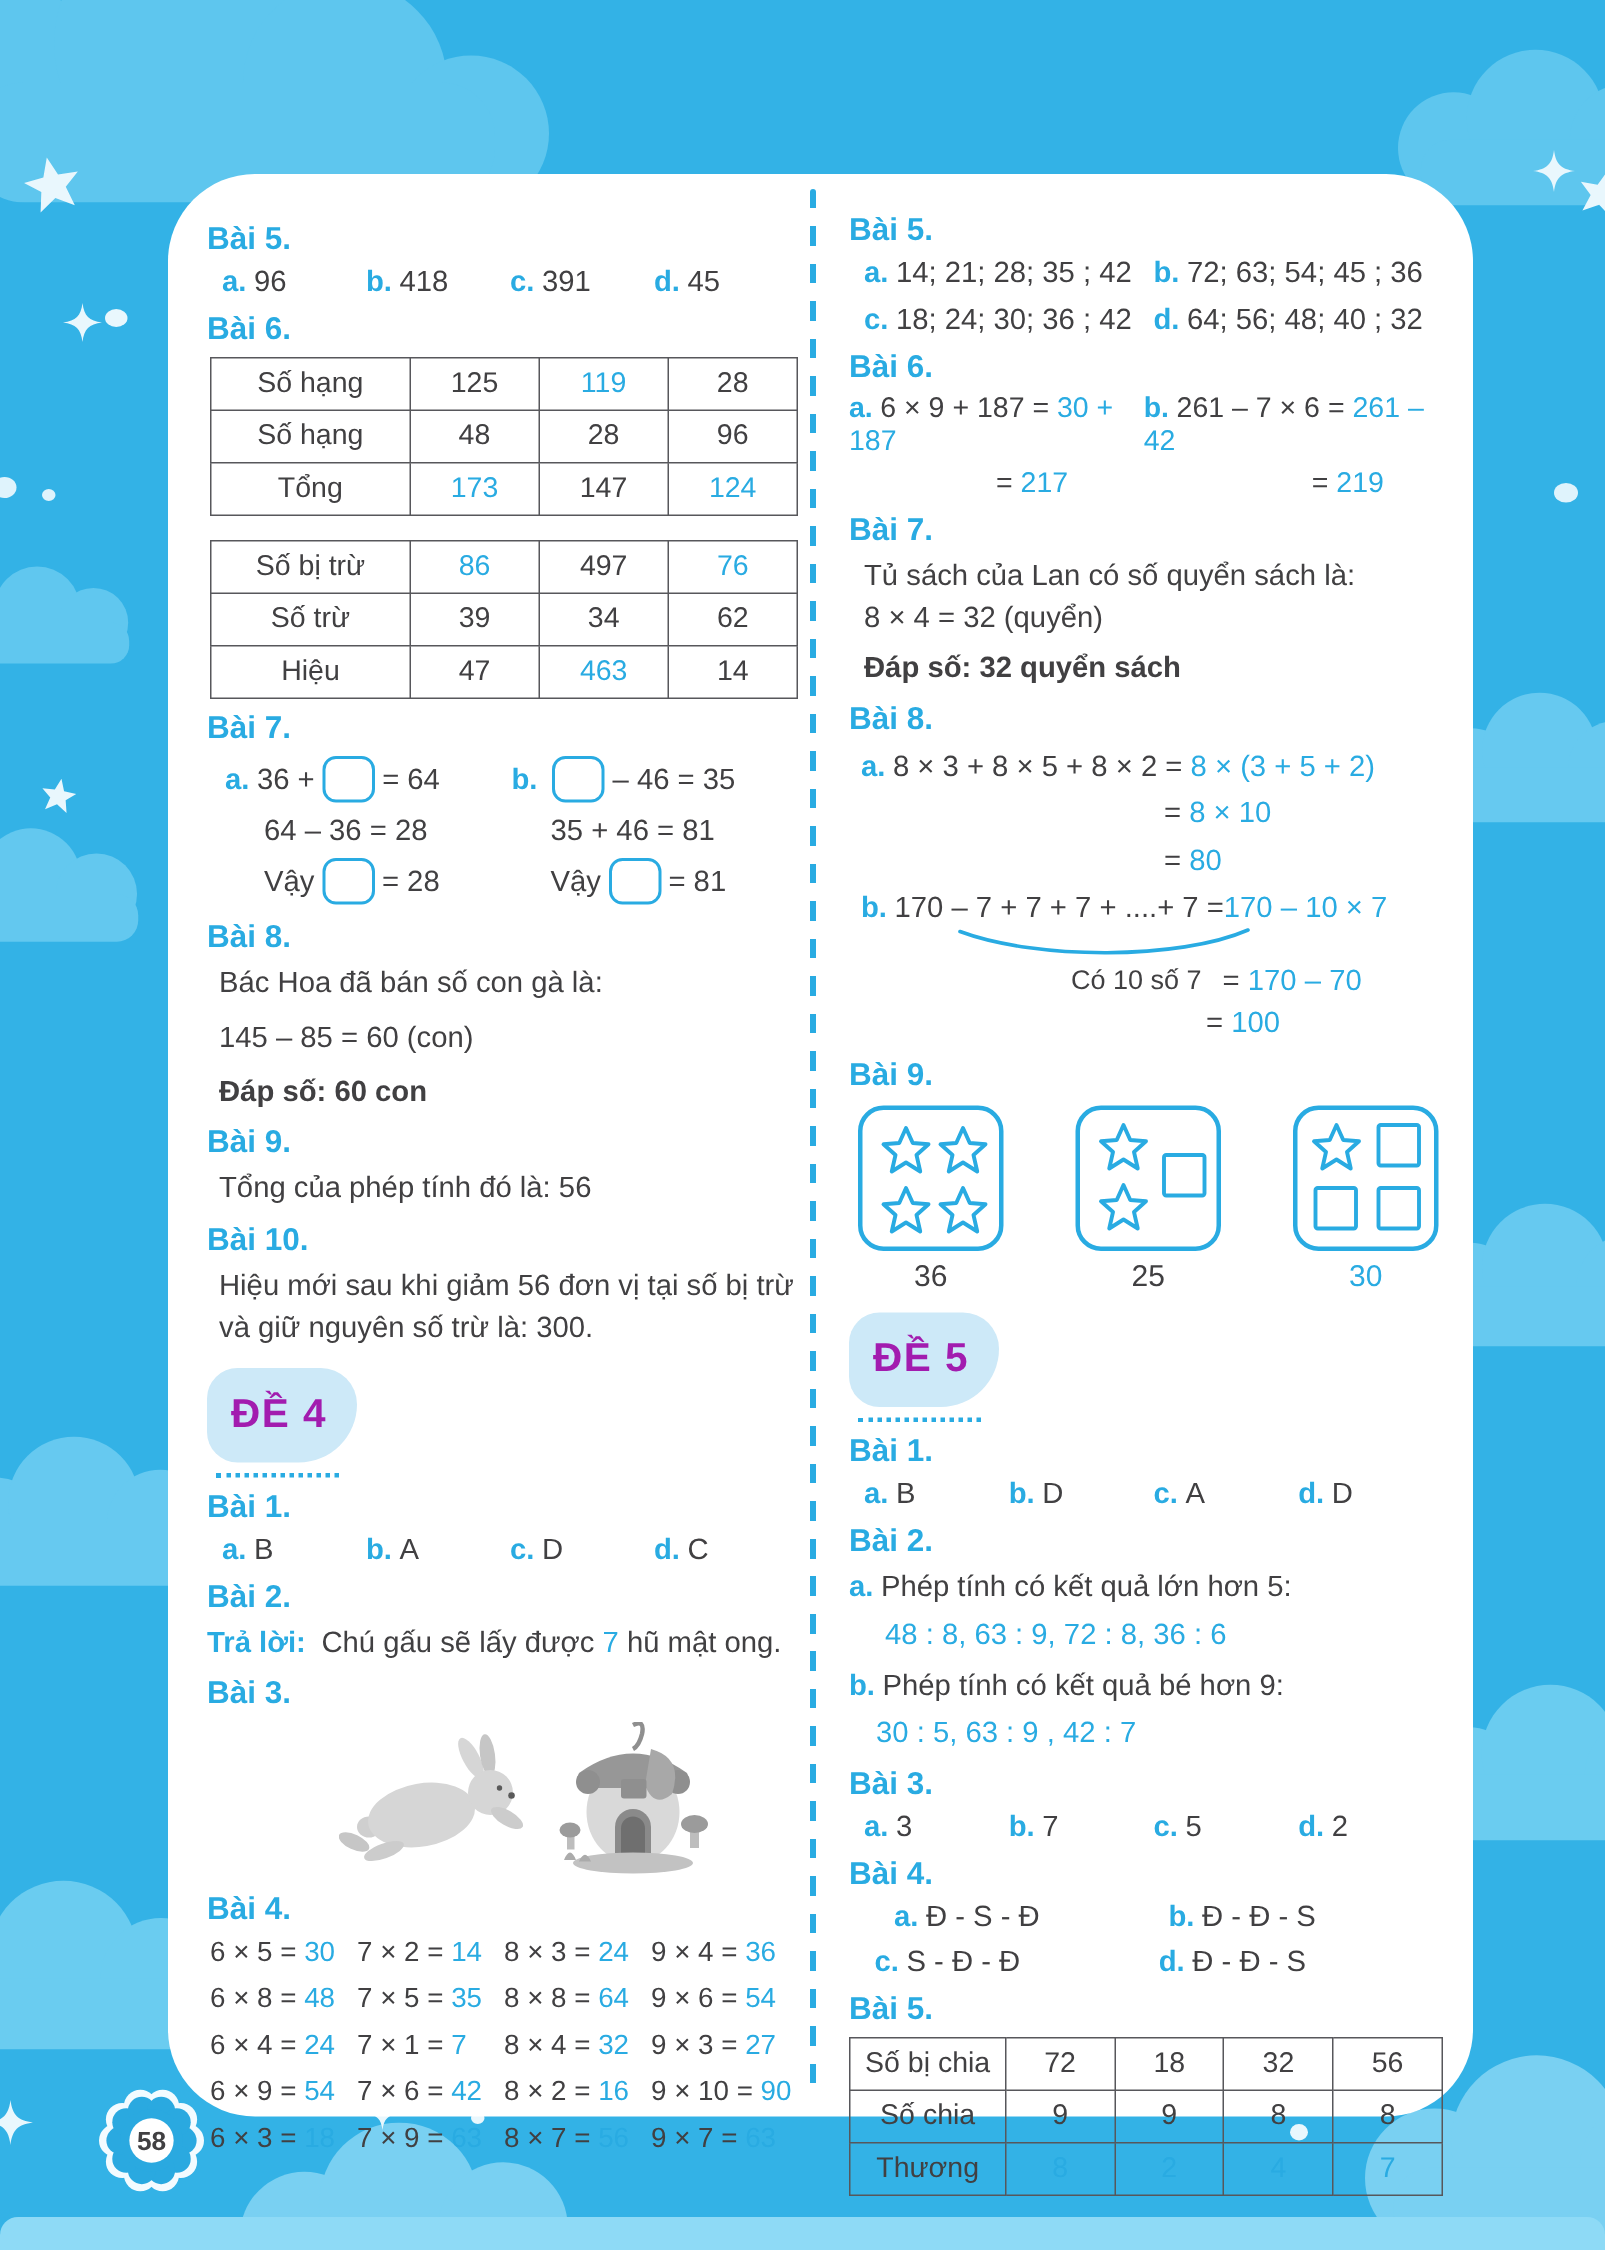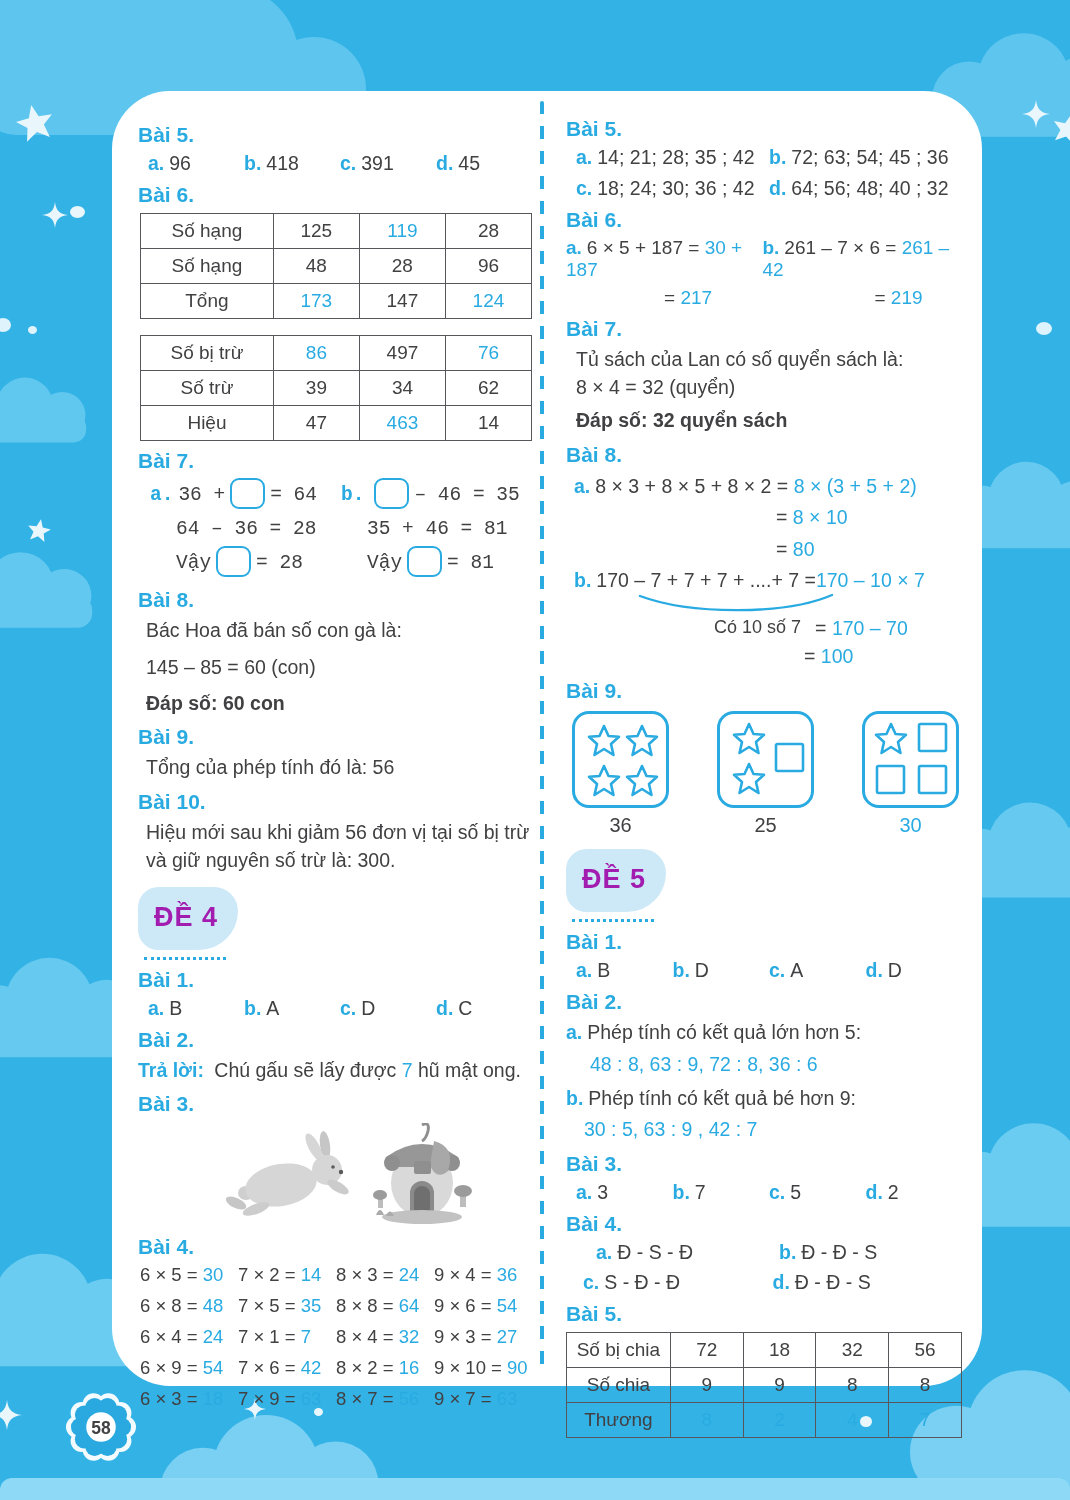--- a/index.html
+++ b/index.html
@@ -5,21 +5,21 @@
   * { margin:0; padding:0; box-sizing:border-box; }
   html,body { width:1070px; height:1500px; }
   body {
     position:relative; overflow:hidden;
     background:#33b2e6;
     font-family:"Liberation Sans", sans-serif;
     color:#414042;
   }
   .deco { position:absolute; }
   .card {
-    position:absolute; left:112px; top:91px; width:870px; height:1295px;
+    position:absolute; left:112px; top:116px; width:870px; height:1295px;
     background:#ffffff; border-radius:58px;
   }
   .cols { display:flex; height:100%; }
   .colL { width:428px; padding:24px 8px 0 26px; }
   .divider {
     width:4px; margin-top:10px; margin-bottom:14px;
     background:repeating-linear-gradient(to bottom,#29abe2 0 13px, transparent 13px 25px);
     border-radius:2px;
   }
   .colR { flex:1; padding:18px 20px 0 22px; }
@@ -41,21 +41,21 @@
   .tc3 td:not(.tlab) { width:88px; }
   .tc4 { margin-left:0;border-radius:23px; }
   .tc4 .tlab { width:104px; }
   .tc4 td:not(.tlab) { width:73px; }
 
   .sqbox {
     display:inline-block; width:35px; height:31px;
     border:2.5px solid #29abe2; border-radius:9px;
     vertical-align:-9px; margin:0 5px;
   }
-  .b7 { display:flex; font-size:19.5px; margin-left:12px;font-family:Liberation Mono, monospace; }
+  .b7 { display:flex; font-size:19.5px; margin-left:12px; }
   .b7 .sub { width:51%; line-height:1.75; }
   .b7 .ind { margin-left:26px; }
 
   .eqline { font-size:19.5px; margin:2px 0 2px 8px; line-height:1.5; }
   .cont { margin-left:210px; }
 
   .facts { display:grid; grid-template-columns:repeat(4,1fr); row-gap:9px; font-size:18.5px; margin:4px 0 0 2px; }
 
   .badge {
     display:inline-block; background:#cde9f8; color:#a21caf;
@@ -371,21 +371,21 @@
         <span class="opt"><span class="k">b.</span><span>72; 63; 54; 45 ; 36</span></span>
       </div>
       <div class="optrow2" style="margin-top:8px">
         <span class="opt"><span class="k">c.</span><span>18; 24; 30; 36 ; 42</span></span>
         <span class="opt"><span class="k">d.</span><span>64; 56; 48; 40 ; 32</span></span>
       </div>
 
       <div class="h">Bài 6.</div>
       <div style="display:flex;font-size:19px">
         <div style="width:53%">
-          <div><span class="k">a.</span><span>6 × 5 + 187 =</span> <span class="ans">30 + 187</span></div>
+          <div><span class="k">a.</span><span>6 × 9 + 187 =</span> <span class="ans">30 + 187</span></div>
           <div style="margin:6px 0 0 98px"><span>=</span> <span class="ans">217</span></div>
         </div>
         <div>
           <div><span class="k">b.</span><span>261 – 7 × 6 =</span> <span class="ans">261 – 42</span></div>
           <div style="margin:6px 0 0 112px"><span>=</span> <span class="ans">219</span></div>
         </div>
       </div>
 
       <div class="h">Bài 7.</div>
       <div class="txt" style="margin-left:10px">Tủ sách của Lan có số quyển sách là:</div>

